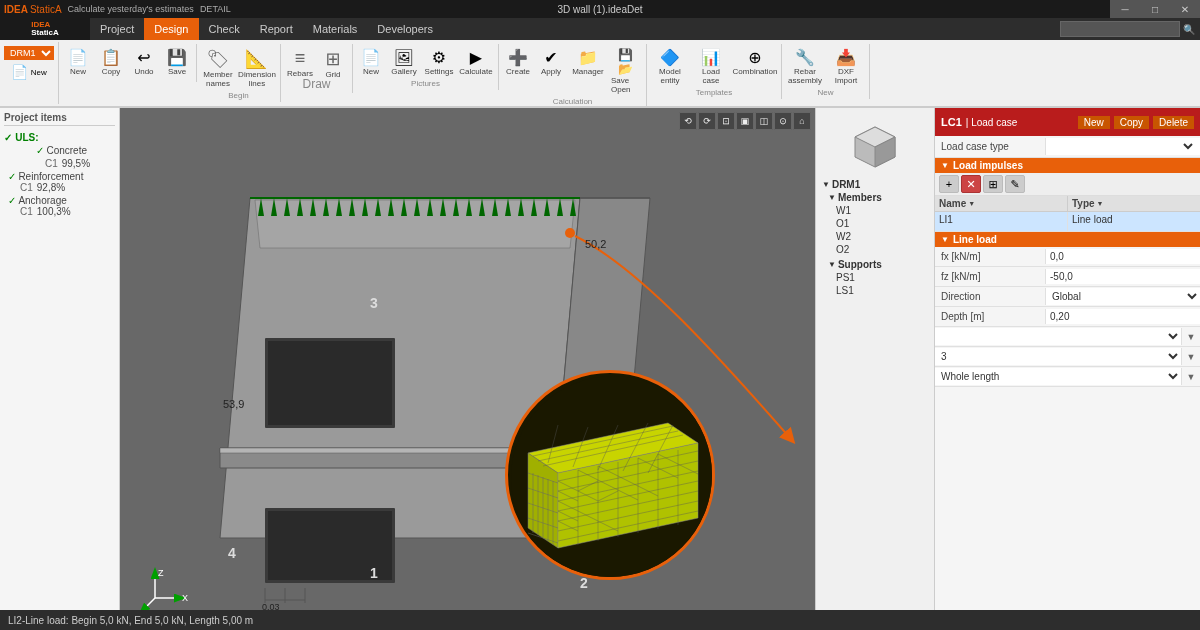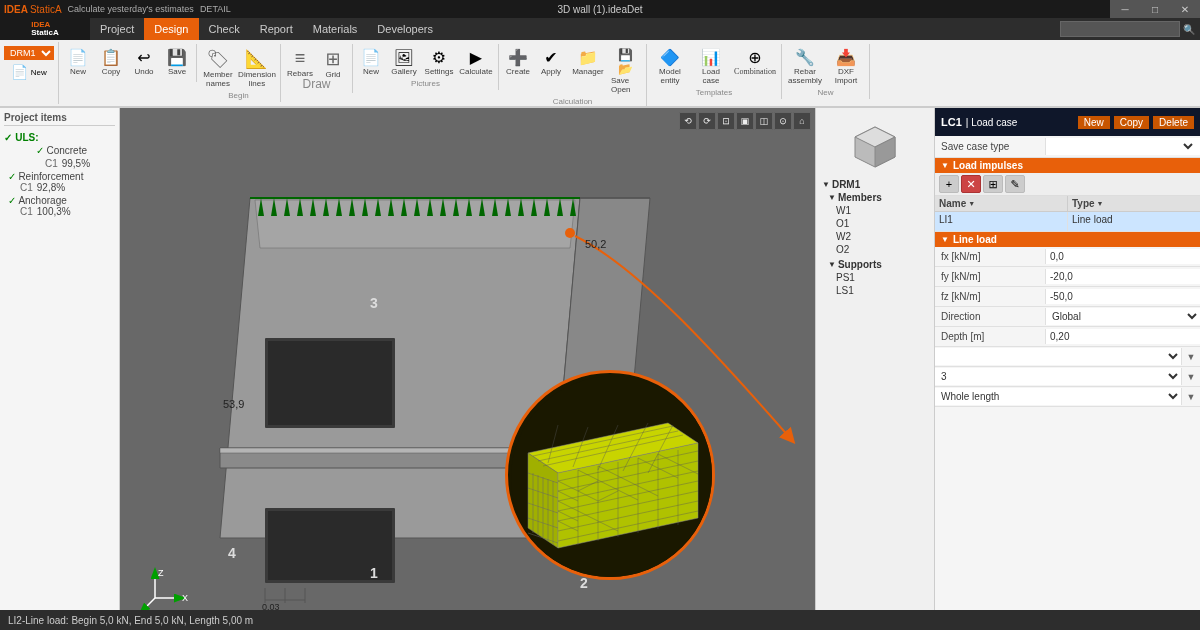--- a/index.html
+++ b/index.html
@@ -188,21 +188,21 @@
         <div style="display:flex;flex-direction:column;align-items:center;width:40px;padding:2px;cursor:pointer;">
           <span style="font-size:16px;">🔷</span>
           <span style="font-size:8px;color:#444;text-align:center;">Model entity</span>
         </div>
         <div style="display:flex;flex-direction:column;align-items:center;width:40px;padding:2px;cursor:pointer;">
           <span style="font-size:16px;">📊</span>
           <span style="font-size:8px;color:#444;text-align:center;">Load case</span>
         </div>
         <div style="display:flex;flex-direction:column;align-items:center;width:46px;padding:2px;cursor:pointer;">
           <span style="font-size:16px;">⊕</span>
-          <span style="font-size:8px;color:#444;text-align:left;font-family:Liberation Serif, serif;">Combination</span>
+          <span style="font-size:8px;color:#444;text-align:left;">Combination</span>
         </div>
       </div>
       <div style="font-size:8px;color:#888;text-align:center;position:absolute;bottom:2px;left:0;right:0;">Templates</div>
     </div>
 
     <div style="display:flex;flex-direction:column;border-right:1px solid #ccc;padding:2px 3px;min-width:80px;position:relative;padding-bottom:12px;">
       <div style="display:flex;gap:1px;">
         <div style="display:flex;flex-direction:column;align-items:center;width:40px;padding:2px;cursor:pointer;">
           <span style="font-size:16px;">🔧</span>
           <span style="font-size:8px;color:#444;text-align:center;">Rebar assembly</span>
@@ -508,32 +508,32 @@
     <div class="tree-item" style="padding-left:16px;color:#333;">
       <span>PS1</span>
     </div>
     <div class="tree-item" style="padding-left:16px;color:#333;">
       <span>LS1</span>
     </div>
   </div>
 
   <div id="props-panel" style="width:265px;background:#f5f5f5;font-size:10px;display:flex;flex-direction:column;overflow:hidden;">
 
-    <div style="background:#0f172a;color:white;display:flex;align-items:center;padding:14px 6px;font-size:11px;font-weight:bold;height:24px;flex-shrink:0;">
+    <div style="background:#b91c1c;color:white;display:flex;align-items:center;padding:14px 6px;font-size:11px;font-weight:bold;height:24px;flex-shrink:0;">
       <span style="font-size:11px;font-weight:bold;">LC1</span>
       <span style="margin-left:4px;font-size:10px;font-weight:normal;">| Load case</span>
       <div style="margin-left:auto;display:flex;gap:4px;">
         <button style="color:white;background:#c85500;border:none;padding:1px 6px;font-size:10px;cursor:pointer;">New</button>
         <button style="color:white;background:#c85500;border:none;padding:1px 6px;font-size:10px;cursor:pointer;">Copy</button>
         <button style="color:white;background:#c85500;border:none;padding:1px 6px;font-size:10px;cursor:pointer;">Delete</button>
       </div>
     </div>
 
     <div style="display:flex;align-items:center;border-bottom:1px solid #e0e0e0;min-height:22px;flex-shrink:0;">
-      <span style="width:110px;padding:2px 6px;color:#444;flex-shrink:0;">Save case type</span>
+      <span style="width:110px;padding:2px 6px;color:#444;flex-shrink:0;">Load case type</span>
       <div style="flex:1;padding:2px 4px;background:white;border-left:1px solid #e0e0e0;">
         <select style="width:100%;background:white;border:none;font-size:10px;color:#333;">Permanent</select>
       </div>
     </div>
 
     <div style="background:#e8600a;color:white;padding:2px 6px;font-weight:bold;display:flex;align-items:center;gap:4px;cursor:pointer;flex-shrink:0;">
       <span style="font-size:8px;">▼</span>
       <span>Load impulses</span>
     </div>
 
@@ -565,26 +565,20 @@
       <span>Line load</span>
     </div>
 
     <div style="display:flex;align-items:center;border-bottom:1px solid #e0e0e0;min-height:20px;flex-shrink:0;">
       <span style="width:110px;padding:2px 6px;color:#444;flex-shrink:0;">fx [kN/m]</span>
       <div style="flex: 1 1 0%; padding: 2px 4px; background: white; border-left: 1px solid rgb(224, 224, 224); color: rgb(51, 51, 51);" contenteditable="false">
         <span>0,0</span>
       </div>
     </div>
 
-    <div style="display:flex;align-items:center;border-bottom:1px solid #e0e0e0;min-height:20px;flex-shrink:0;">
-      <span style="width:110px;padding:2px 6px;color:#444;flex-shrink:0;">fy [kN/m]</span>
-      <div style="flex:1;padding:2px 4px;background:white;border-left:1px solid #e0e0e0;color:#333;">
-        <span>-20,0</span>
-      </div>
-    </div>
 
     <div style="display:flex;align-items:center;border-bottom:1px solid #e0e0e0;min-height:20px;flex-shrink:0;">
       <span style="width:110px;padding:2px 6px;color:#444;flex-shrink:0;">fz [kN/m]</span>
       <div style="flex:1;padding:2px 4px;background:white;border-left:1px solid #e0e0e0;color:#333;">
         <span>-50,0</span>
       </div>
     </div>
 
     <div style="display:flex;align-items:center;border-bottom:1px solid #e0e0e0;min-height:20px;flex-shrink:0;">
       <span style="width:110px;padding:2px 6px;color:#444;flex-shrink:0;">Direction</span>

